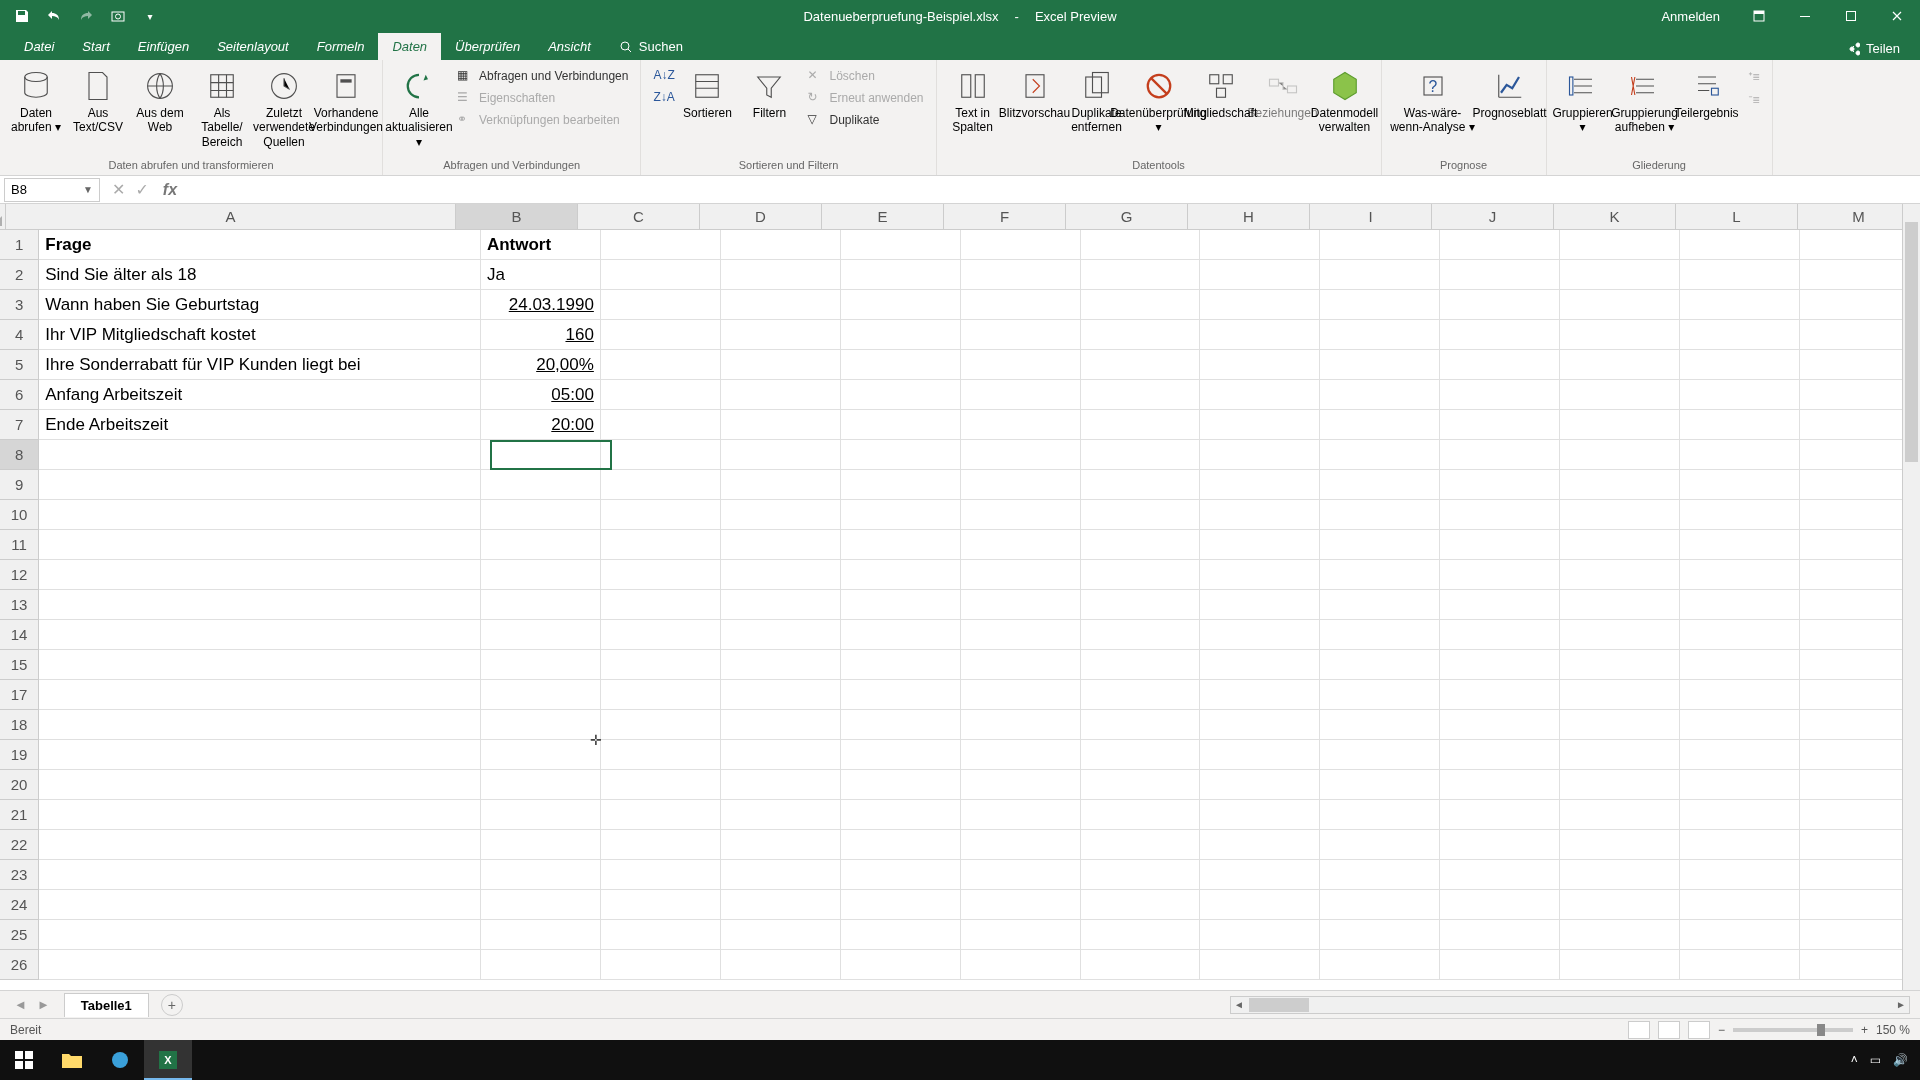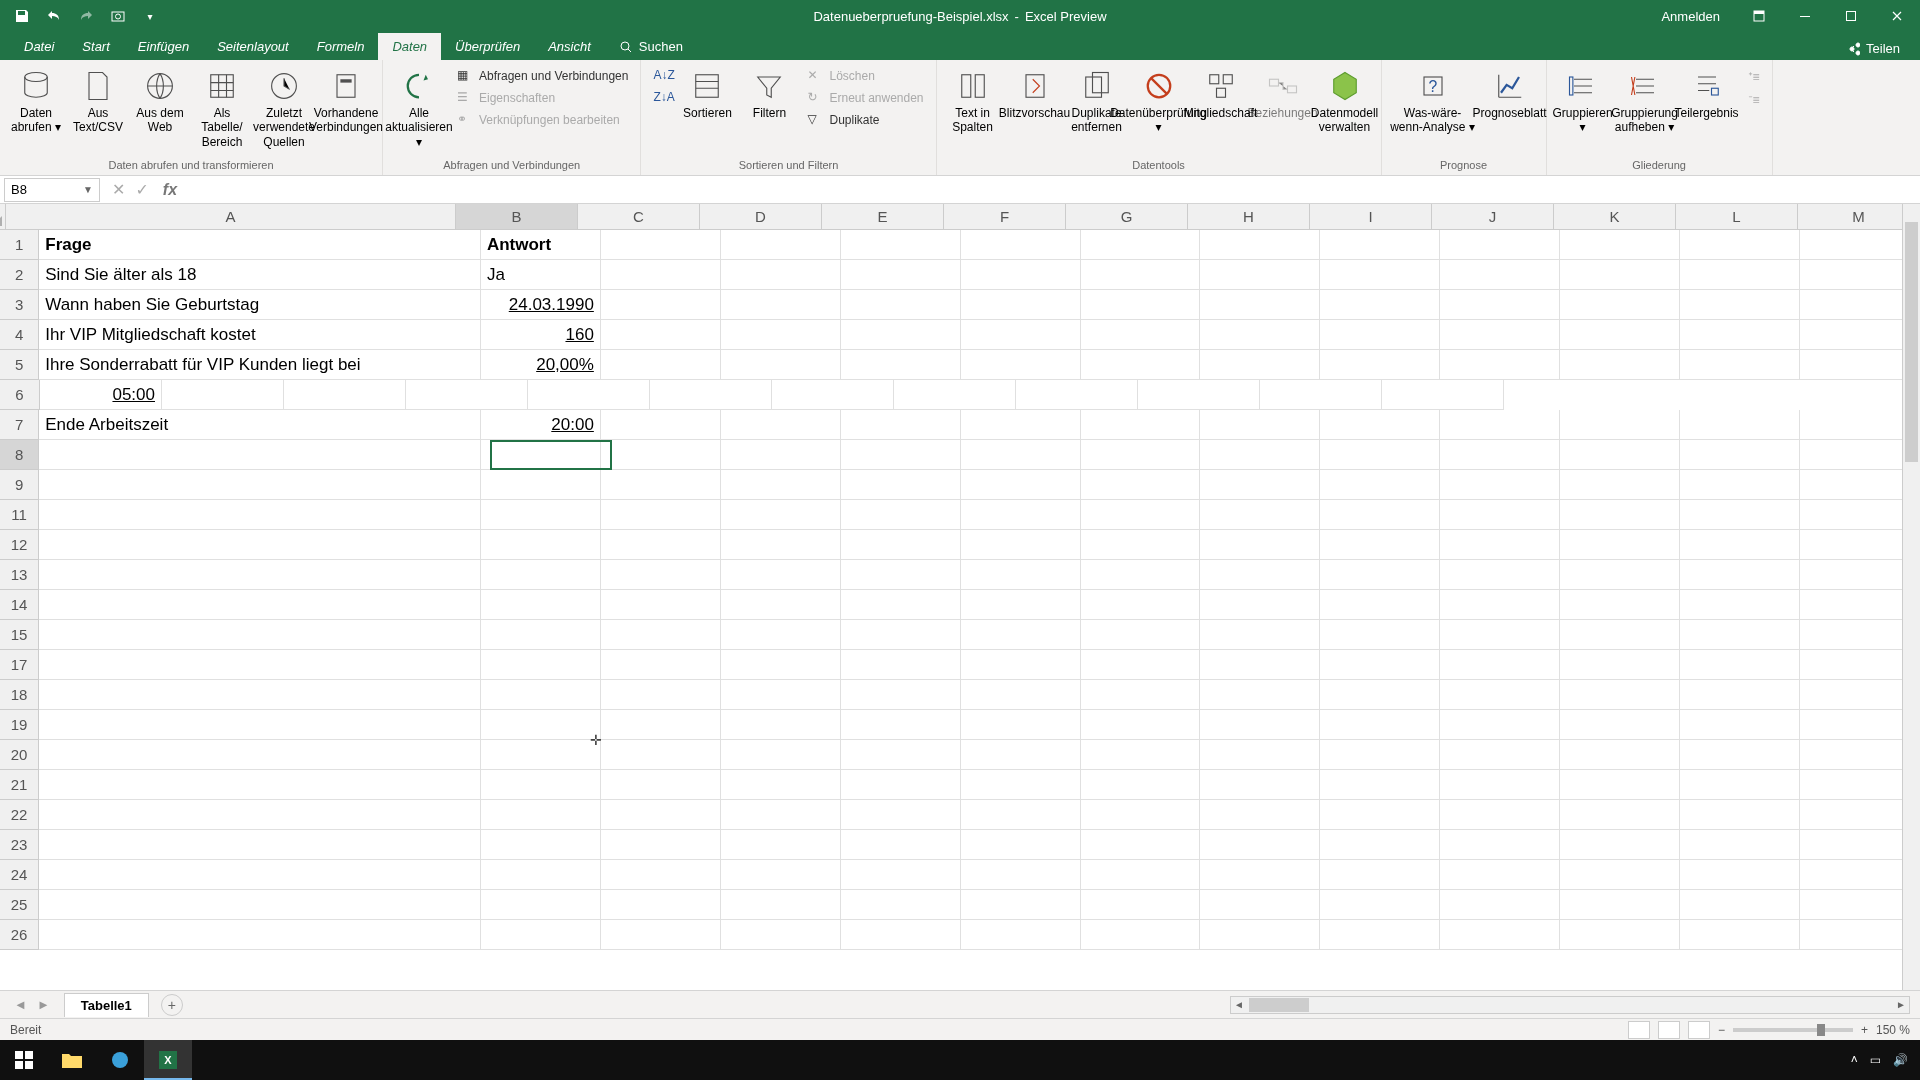--- a/index.html
+++ b/index.html
@@ -3,21 +3,21 @@
 <meta charset="utf-8">
 <style>
 * { margin: 0; padding: 0; box-sizing: border-box; font-family: "Segoe UI", Arial, sans-serif; }
 body { background: #fff; overflow: hidden; width: 1920px; height: 1080px; position: relative; }
 
 
 .titlebar { background: #217346; height: 32px; display: flex; align-items: center; color: #fff; font-size: 13px; position: relative; }
 .titlebar-left { display: flex; align-items: center; gap: 8px; padding-left: 10px; }
 .qat-btn { width: 24px; height: 24px; display: flex; align-items: center; justify-content: center; cursor: pointer; }
 .qat-btn svg { width: 16px; height: 16px; }
-.titlebar-center { position: absolute; left: 50%; transform: translateX(-50%); display: flex; align-items: center; gap: 6px; }
+.titlebar-center { position: absolute; left: 50%; transform: translateX(-50%); display: flex; align-items: center; gap: 16px; }
 .titlebar-right { margin-left: auto; display: flex; align-items: center; }
 .signin { padding: 0 16px; font-size: 13px; }
 .win-btn { width: 46px; height: 32px; display: flex; align-items: center; justify-content: center; cursor: pointer; }
 .win-btn svg, .signin-icon svg { width: 12px; height: 12px; }
 
 
 .menubar { background: #217346; height: 28px; display: flex; align-items: flex-end; color: #fff; font-size: 13px; padding-left: 10px; position: relative; }
 .menu-item { padding: 6px 14px; cursor: pointer; font-style: italic; }
 .menu-item.active { background: #f3f2f1; color: #217346; }
 .menu-right { margin-left: auto; display: flex; align-items: center; padding-right: 10px; }
@@ -546,20 +546,21 @@
         <div class="cell" style="width: 122px;"></div>
         <div class="cell" style="width: 122px;"></div>
         <div class="cell" style="width: 122px;"></div>
         <div class="cell" style="width: 122px;"></div>
         <div class="cell" style="width: 122px;"></div>
         <div class="cell" style="width: 122px;"></div>
         <div class="cell" style="width: 122px;"></div>
       </div>
       <div class="row">
         <div class="row-h">6</div>
+        <div class="cell" style="width: 450px;">Anfang Arbeitszeit</div>
         <div class="cell right" style="width: 122px;">05:00</div>
         <div class="cell" style="width: 122px;"></div>
         <div class="cell" style="width: 122px;"></div>
         <div class="cell" style="width: 122px;"></div>
         <div class="cell" style="width: 122px;"></div>
         <div class="cell" style="width: 122px;"></div>
         <div class="cell" style="width: 122px;"></div>
         <div class="cell" style="width: 122px;"></div>
         <div class="cell" style="width: 122px;"></div>
         <div class="cell" style="width: 122px;"></div>
@@ -593,20 +594,36 @@
         <div class="cell" style="width: 122px;"></div>
         <div class="cell" style="width: 122px;"></div>
         <div class="cell" style="width: 122px;"></div>
         <div class="cell" style="width: 122px;"></div>
         <div class="cell" style="width: 122px;"></div>
         <div class="cell" style="width: 122px;"></div>
         <div class="cell" style="width: 122px;"></div>
       </div>
       <div class="row">
         <div class="row-h">9</div>
+        <div class="cell" style="width: 450px;"></div>
+        <div class="cell" style="width: 122px;"></div>
+        <div class="cell" style="width: 122px;"></div>
+        <div class="cell" style="width: 122px;"></div>
+        <div class="cell" style="width: 122px;"></div>
+        <div class="cell" style="width: 122px;"></div>
+        <div class="cell" style="width: 122px;"></div>
+        <div class="cell" style="width: 122px;"></div>
+        <div class="cell" style="width: 122px;"></div>
+        <div class="cell" style="width: 122px;"></div>
+        <div class="cell" style="width: 122px;"></div>
+        <div class="cell" style="width: 122px;"></div>
+        <div class="cell" style="width: 122px;"></div>
+      </div>
+      <div class="row">
+        <div class="row-h">10</div>
         <div class="cell" style="width: 450px;"></div>
         <div class="cell" style="width: 122px;"></div>
         <div class="cell" style="width: 122px;"></div>
         <div class="cell" style="width: 122px;"></div>
         <div class="cell" style="width: 122px;"></div>
         <div class="cell" style="width: 122px;"></div>
         <div class="cell" style="width: 122px;"></div>
         <div class="cell" style="width: 122px;"></div>
         <div class="cell" style="width: 122px;"></div>
         <div class="cell" style="width: 122px;"></div>

